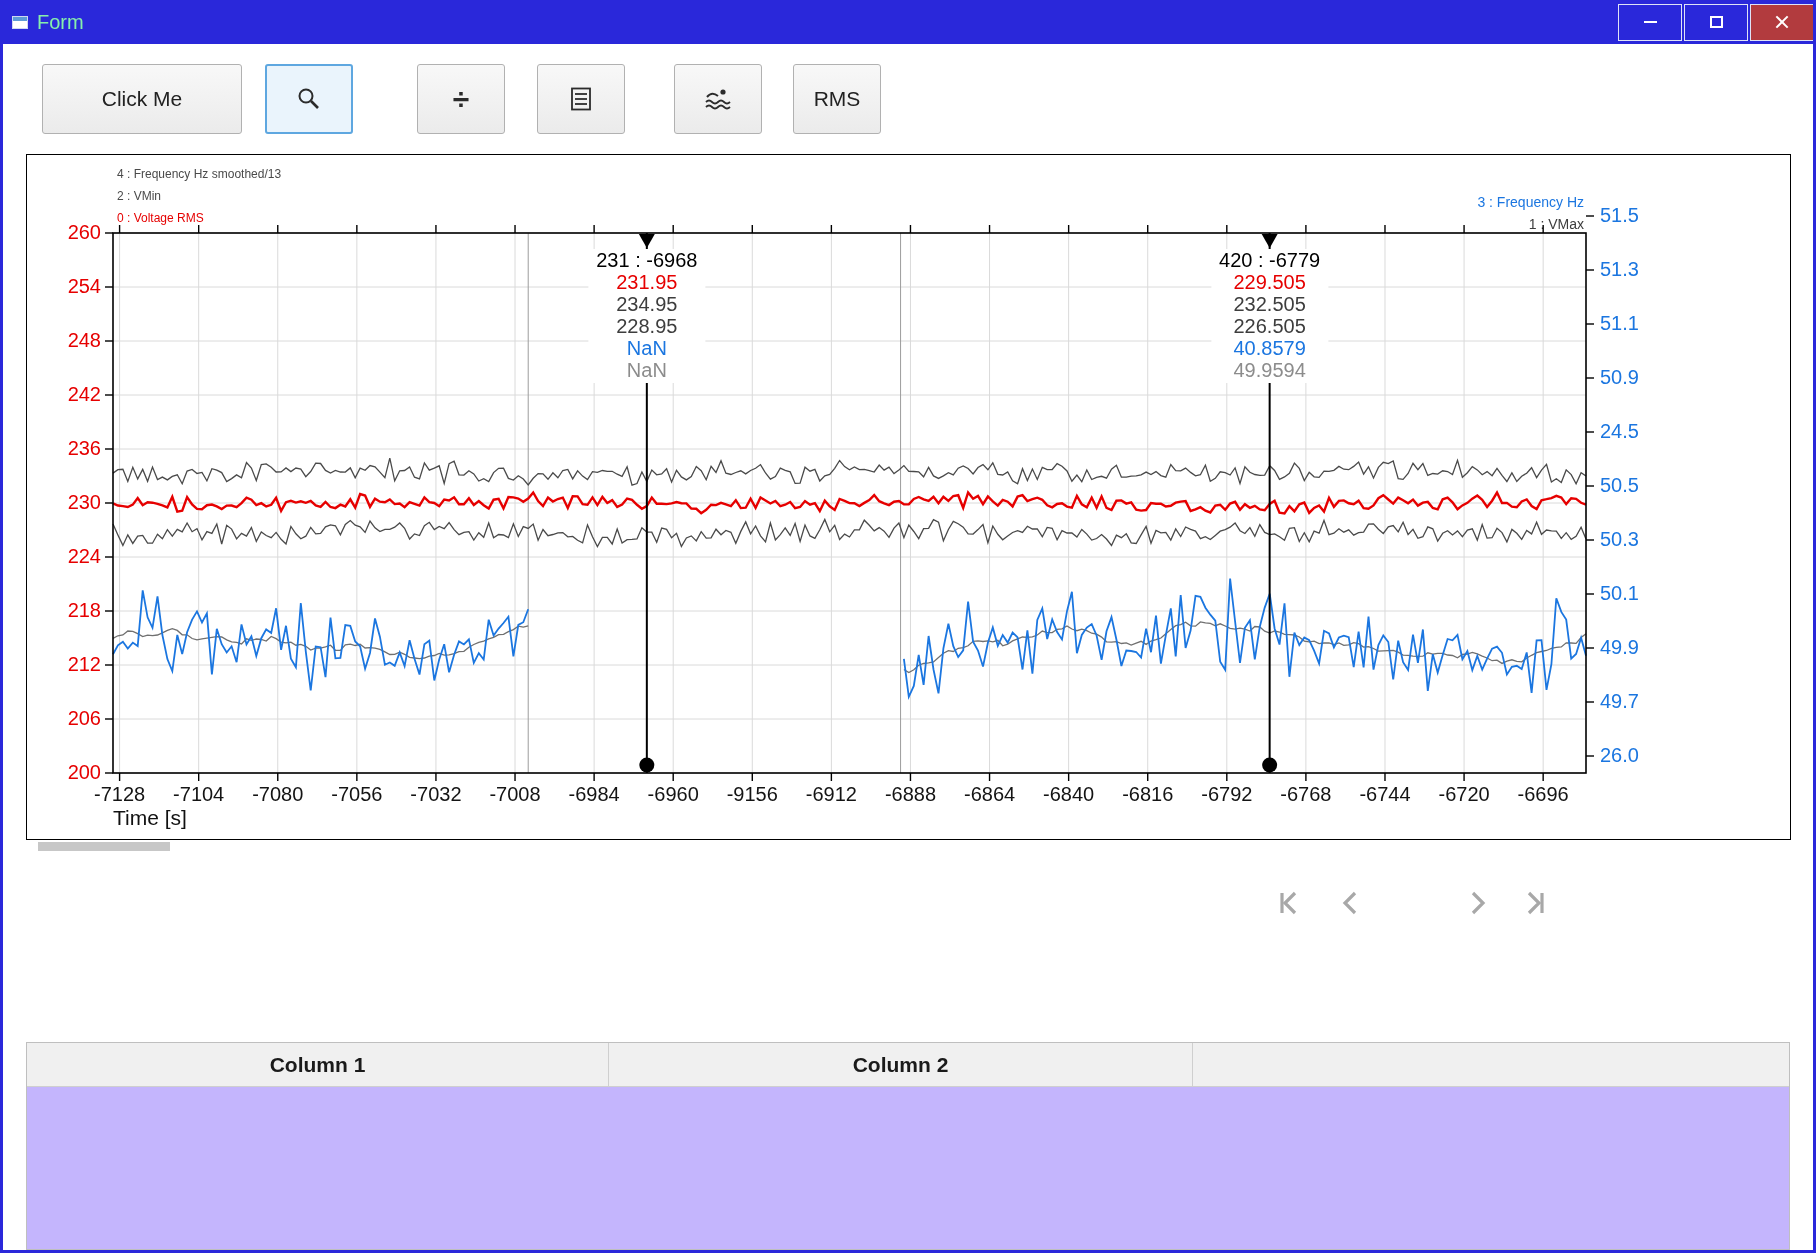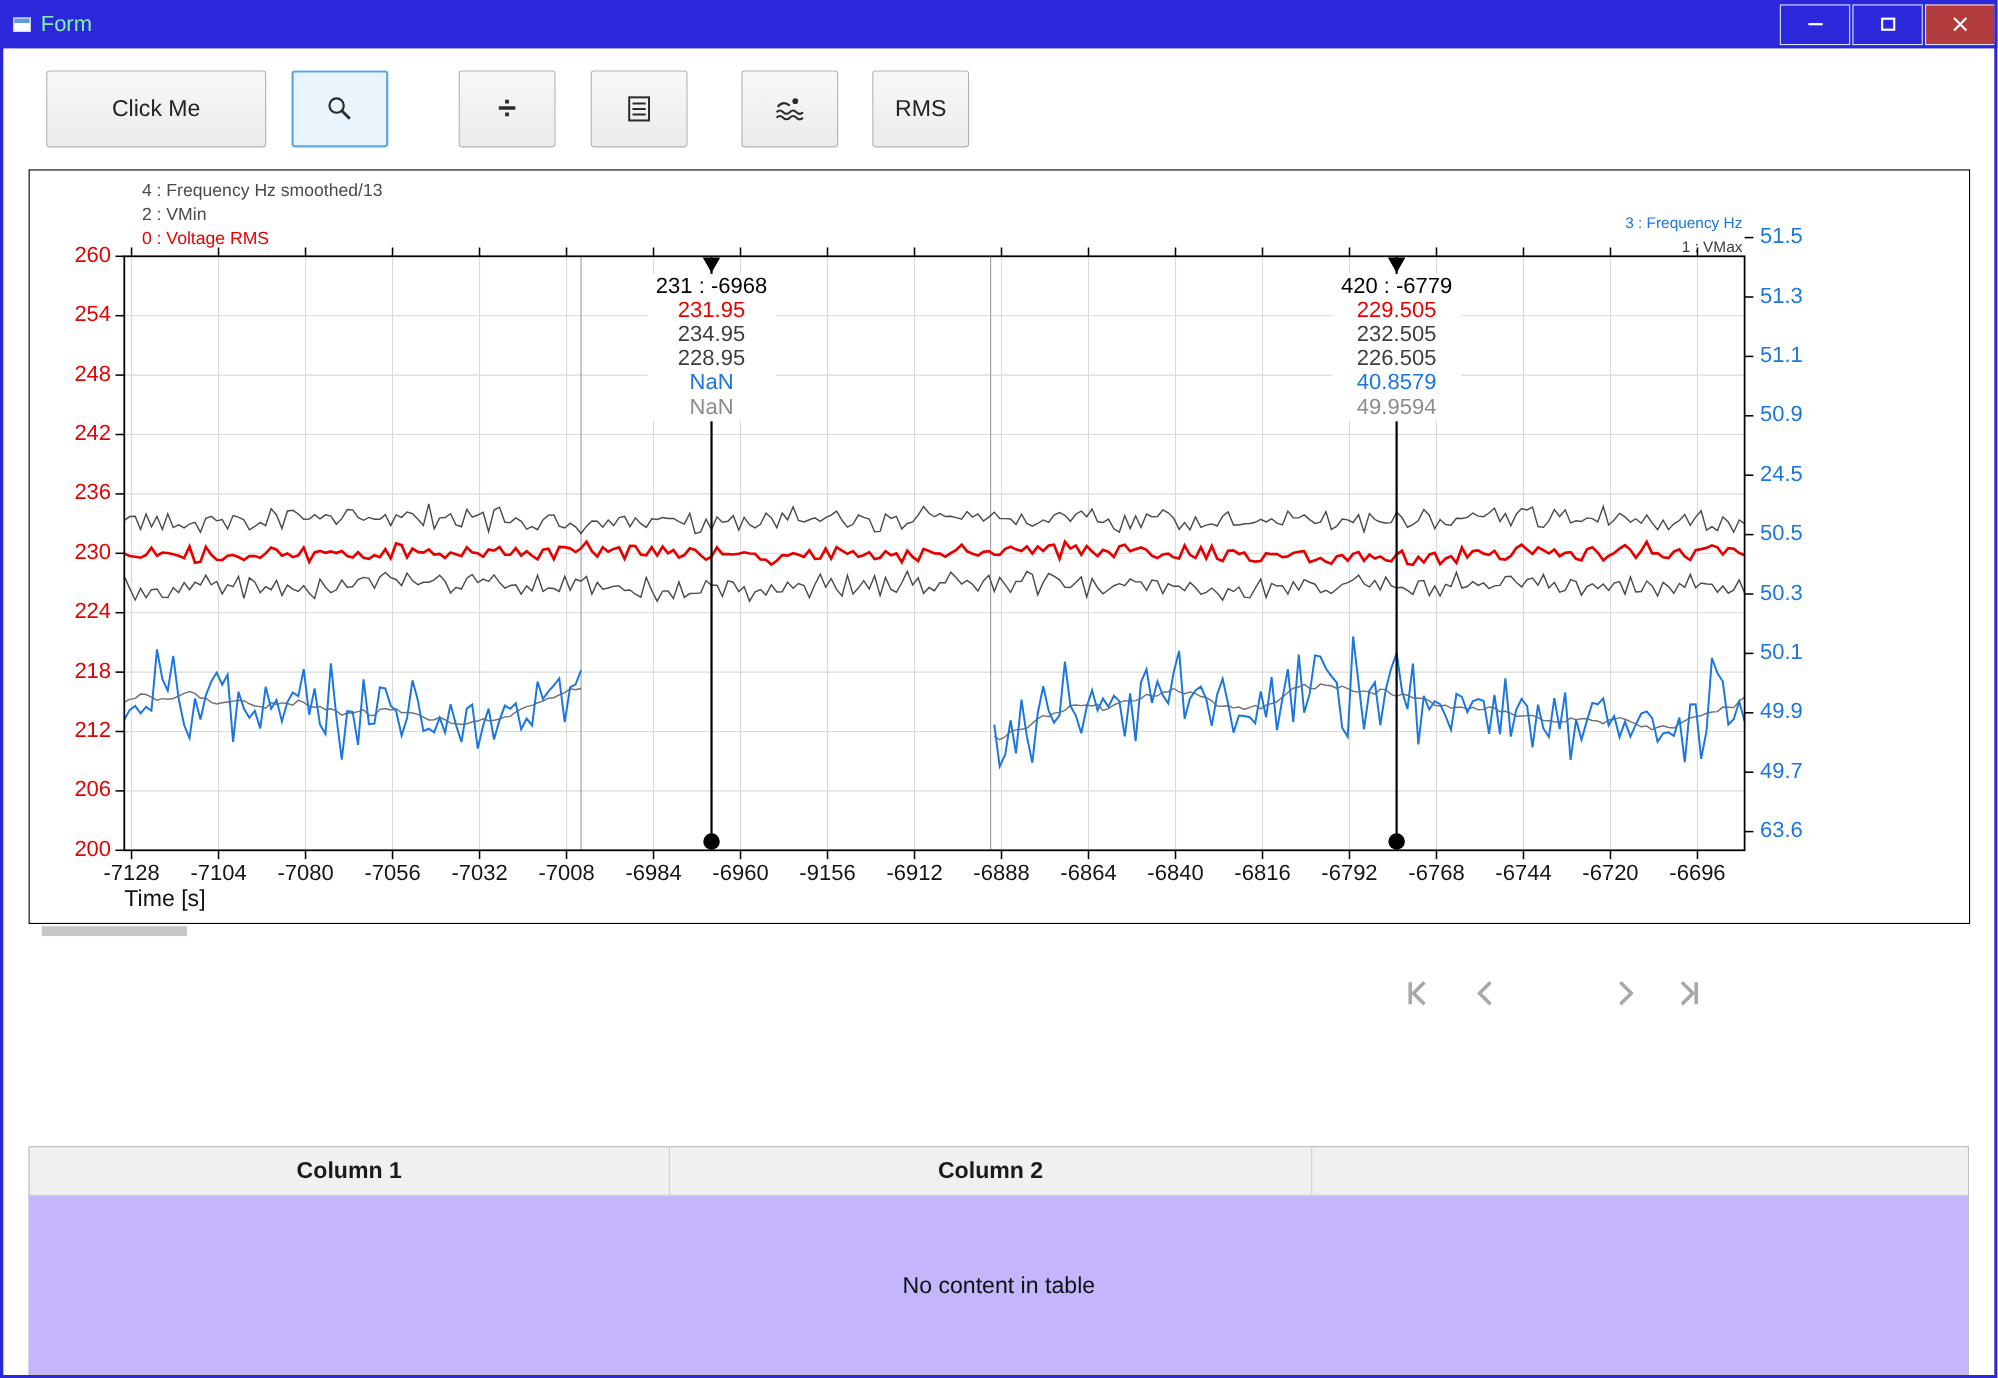--- a/index.html
+++ b/index.html
@@ -31,21 +31,21 @@
   #btn-zoom    { left:265px; width:88px; border:2px solid #5ea7e0; background:#eaf4fc; }
   #btn-div     { left:417px; width:88px; }
   #btn-list    { left:537px; width:88px; }
   #btn-swim    { left:674px; width:88px; }
   #btn-rms     { left:793px; width:88px; }
   .divide-glyph { font-size:30px; font-weight:600; color:#2b2b2b; }
   .btn svg { display:block; }
 
   
   .chart-panel { position:absolute; left:26px; top:154px; width:1765px; height:686px; background:#fff; border:1px solid #000; }
-  .legend-left  { position:absolute; left:102px; top:8px;  font-size:16px; line-height:22px; }
+  .legend-left  { position:absolute; left:90px; top:8px;  font-size:12px; line-height:22px; }
   .legend-right { position:absolute; right:206px; top:36px; font-size:14px; line-height:22px; text-align:right; }
   .plot { position:absolute; left:86px; top:78px; width:1473px; height:540px; }
   .plot svg { position:absolute; left:0; top:0; overflow:visible; }
   .yl-label { position:absolute; left:-86px; width:74px; text-align:right; font-size:20px; color:#e60000; }
   .yr-label { position:absolute; left:1487px; font-size:20px; color:#1b76e0; }
   .x-label  { position:absolute; top:550px; width:90px; text-align:center; font-size:20px; color:#141414; }
   .x-axis-title { position:absolute; left:86px; top:651px; font-size:21px; color:#111; }
   .cursor-block { position:absolute; top:16px; transform:translateX(-50%); background:#fff; padding:0 8px 2px; text-align:center; font-size:20px; line-height:22px; }
   .cursor-title { color:#000; }
 
@@ -262,21 +262,21 @@
       <span class="yr-label" style="top: -29px;">51.5</span>
       <span class="yr-label" style="top: 25px;">51.3</span>
       <span class="yr-label" style="top: 79px;">51.1</span>
       <span class="yr-label" style="top: 133px;">50.9</span>
       <span class="yr-label" style="top: 187px;">24.5</span>
       <span class="yr-label" style="top: 241px;">50.5</span>
       <span class="yr-label" style="top: 295px;">50.3</span>
       <span class="yr-label" style="top: 349px;">50.1</span>
       <span class="yr-label" style="top: 403px;">49.9</span>
       <span class="yr-label" style="top: 457px;">49.7</span>
-      <span class="yr-label" style="top: 511px;">63.6</span>
+      <span class="yr-label" style="top: 511px;">26.0</span>
       <span class="x-label" style="left: -38.4094px;">-7128</span>
       <span class="x-label" style="left: 40.6779px;">-7104</span>
       <span class="x-label" style="left: 119.765px;">-7080</span>
       <span class="x-label" style="left: 198.852px;">-7056</span>
       <span class="x-label" style="left: 277.94px;">-7032</span>
       <span class="x-label" style="left: 357.027px;">-7008</span>
       <span class="x-label" style="left: 436.114px;">-6984</span>
       <span class="x-label" style="left: 515.201px;">-6960</span>
       <span class="x-label" style="left: 594.289px;">-9156</span>
       <span class="x-label" style="left: 673.376px;">-6912</span>
@@ -316,18 +316,15 @@
     <path d="M12 8 L22 18 L12 28" fill="none" stroke="#a8a8a8" stroke-width="3.2"></path>
     <path d="M25 8 V28" fill="none" stroke="#a8a8a8" stroke-width="3.2"></path>
   </svg>
 </div>
 
 <div class="table">
   <div class="thead">
     <div class="th">Column 1</div>
     <div class="th">Column 2</div>
   </div>
-  <div class="tbody">
-    <span class="empty-text">No content in table</span>
-  </div>
 </div>
 
 <div class="window-border"></div>
 
 </body></html>

